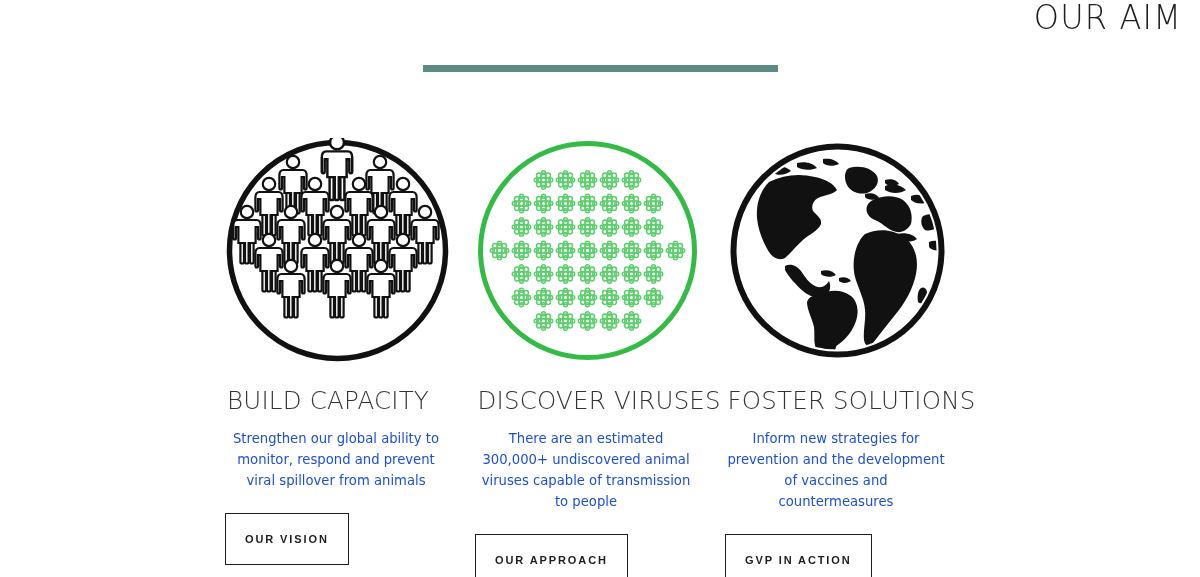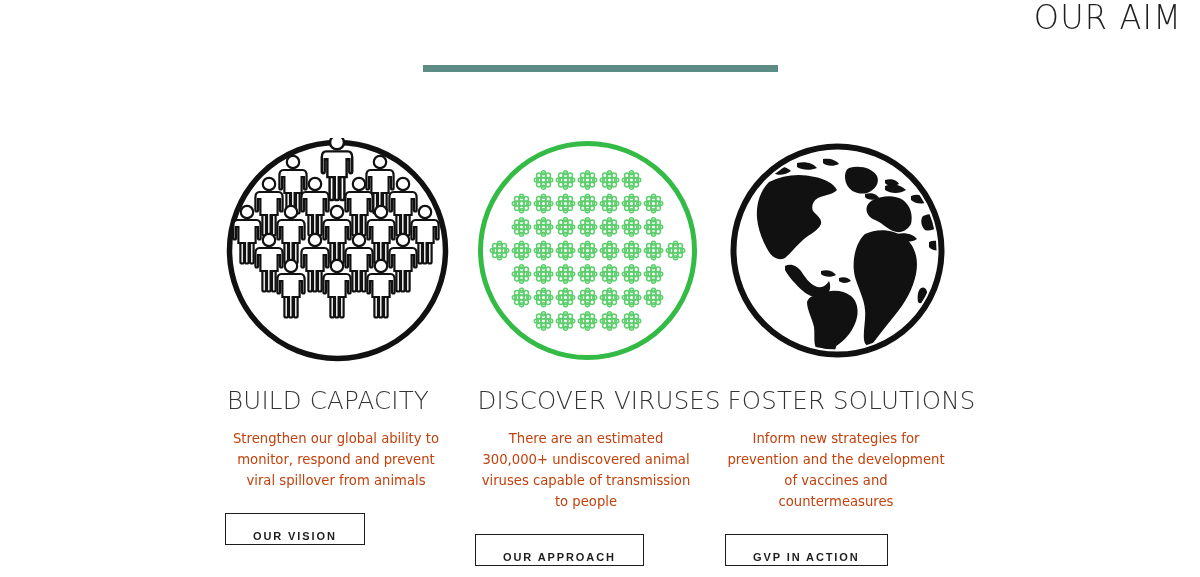--- a/index.html
+++ b/index.html
@@ -72,44 +72,44 @@
     margin: 23px 0 0 0;
     text-align: center;
     white-space: nowrap;
     transform: scaleX(0.98);
   }
   .card-body {
     font-family: "DejaVu Sans", sans-serif;
     font-weight: 400;
     font-size: 13.2px;
     line-height: 21px;
-    color: #c2410c;
+    color: #1d4ed8;
     text-align: center;
     margin: 13px 0 0 0;
     width: 222px;
   }
 
   
   .btn-wrap {
     margin-top: 22px;
     display: flex;
     justify-content: center;
   }
   .cta-btn {
     box-sizing: border-box;
-    height: 32px;
+    height: 52px;
     border: 1.6px solid #1d1d1d;
     background: #ffffff;
     color: #1d1d1d;
     font-family: "Liberation Sans", sans-serif;
     font-weight: 700;
     font-size: 11px;
     letter-spacing: 1.9px;
     line-height: 45px;
-    padding: 0 27px;
+    padding: 0 19px;
     text-align: center;
     cursor: pointer;
     white-space: nowrap;
   }
 </style>
 </head>
 <body>
 
 <div class="section-head">
   <h1 class="section-title">OUR AIM</h1>

